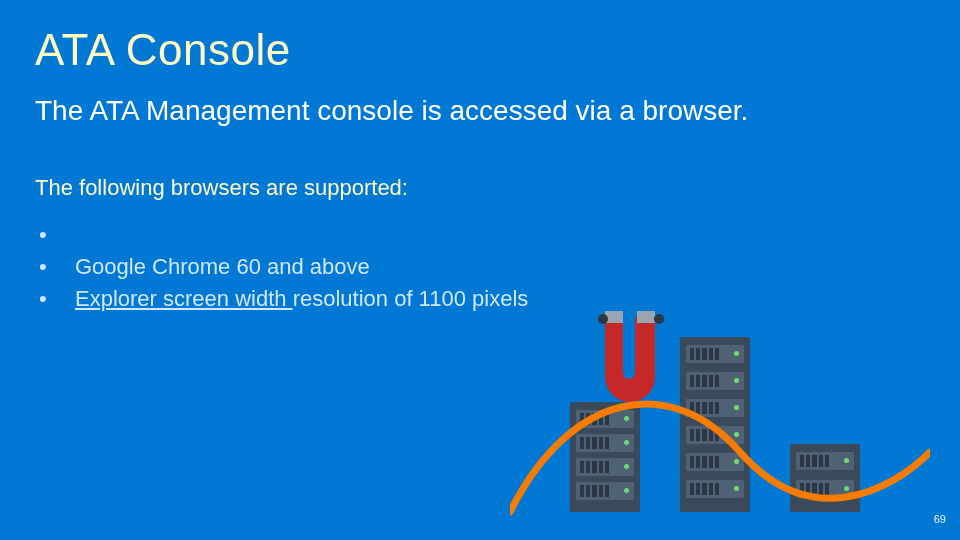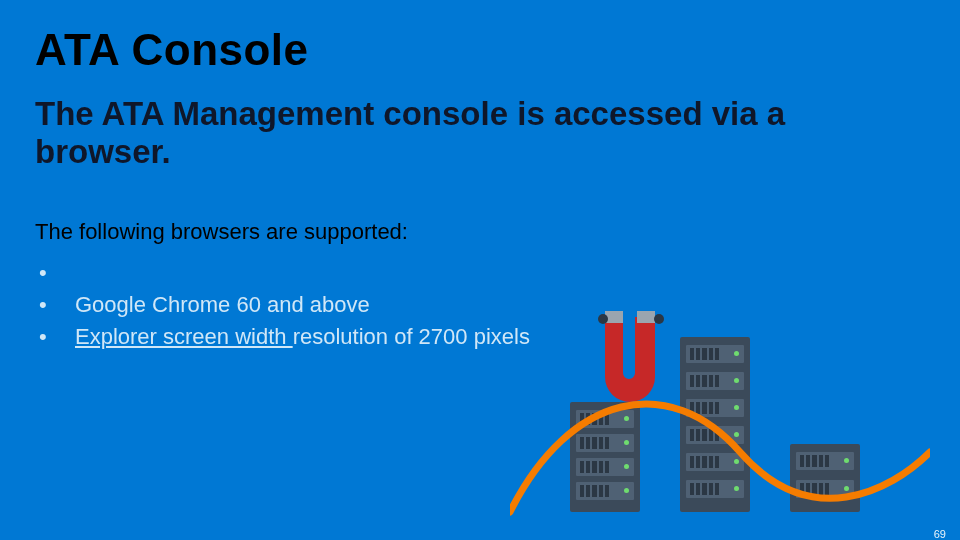--- a/index.html
+++ b/index.html
@@ -12,36 +12,36 @@
     overflow: hidden;
   }
   .slide {
     width: 100%;
     height: 100%;
     padding: 25px 35px 20px 35px;
     position: relative;
   }
   .title {
     font-size: 44px;
-    font-weight: 700;
-    color: #000000;
+    font-weight: 400;
+    color: #fef9c3;
     margin-bottom: 20px;
     letter-spacing: 0.5px;
   }
   .subtitle {
-    font-size: 33px;
-    font-weight: 700;
-    color: #0f172a;
+    font-size: 28px;
+    font-weight: 400;
+    color: #ffffff;
     margin-bottom: 48px;
   }
   .intro {
     font-size: 22px;
     font-weight: 300;
-    color: #000000;
-    margin-bottom: 12px;
+    color: #fef9c3;
+    margin-bottom: 18px;
   }
   ul.bullets {
     list-style: none;
     padding-left: 0;
   }
   ul.bullets li {
     font-size: 22px;
     font-weight: 300;
     color: #d0e7f7;
     padding: 3px 0;
@@ -52,21 +52,21 @@
     display: inline-block;
     width: 40px;
     flex-shrink: 0;
     text-align: left;
     padding-left: 4px;
   }
   .underline { text-decoration: underline; }
   .page-num {
     position: absolute;
     right: 14px;
-    bottom: 0;
+    bottom: 15px;
     font-size: 11px;
     color: #e8f3fb;
     padding-left: 11px;
   }
   
   .art {
     position: absolute;
     right: 30px;
     bottom: 28px;
     width: 400px;
@@ -135,21 +135,21 @@
     <li>
       <span class="dot">•</span>
     </li>
     <li>
       <span class="dot">•</span>
       <span>Google Chrome 60 and above</span>
     </li>
     <li>
       <span class="dot">•</span>
       <span>
-        <span class="underline">Explorer screen width </span><span>resolution of 2700 pixels</span>
+        <span class="underline">Explorer screen width </span><span>resolution of 1100 pixels</span>
       </span>
     </li>
   </ul>
 
   <div class="art">
 
     <div class="rack" style="left:40px; bottom:0; width:70px; height:110px;">
       <div class="unit" style="top:8px;">
           <div class="bars">
             <span></span>

